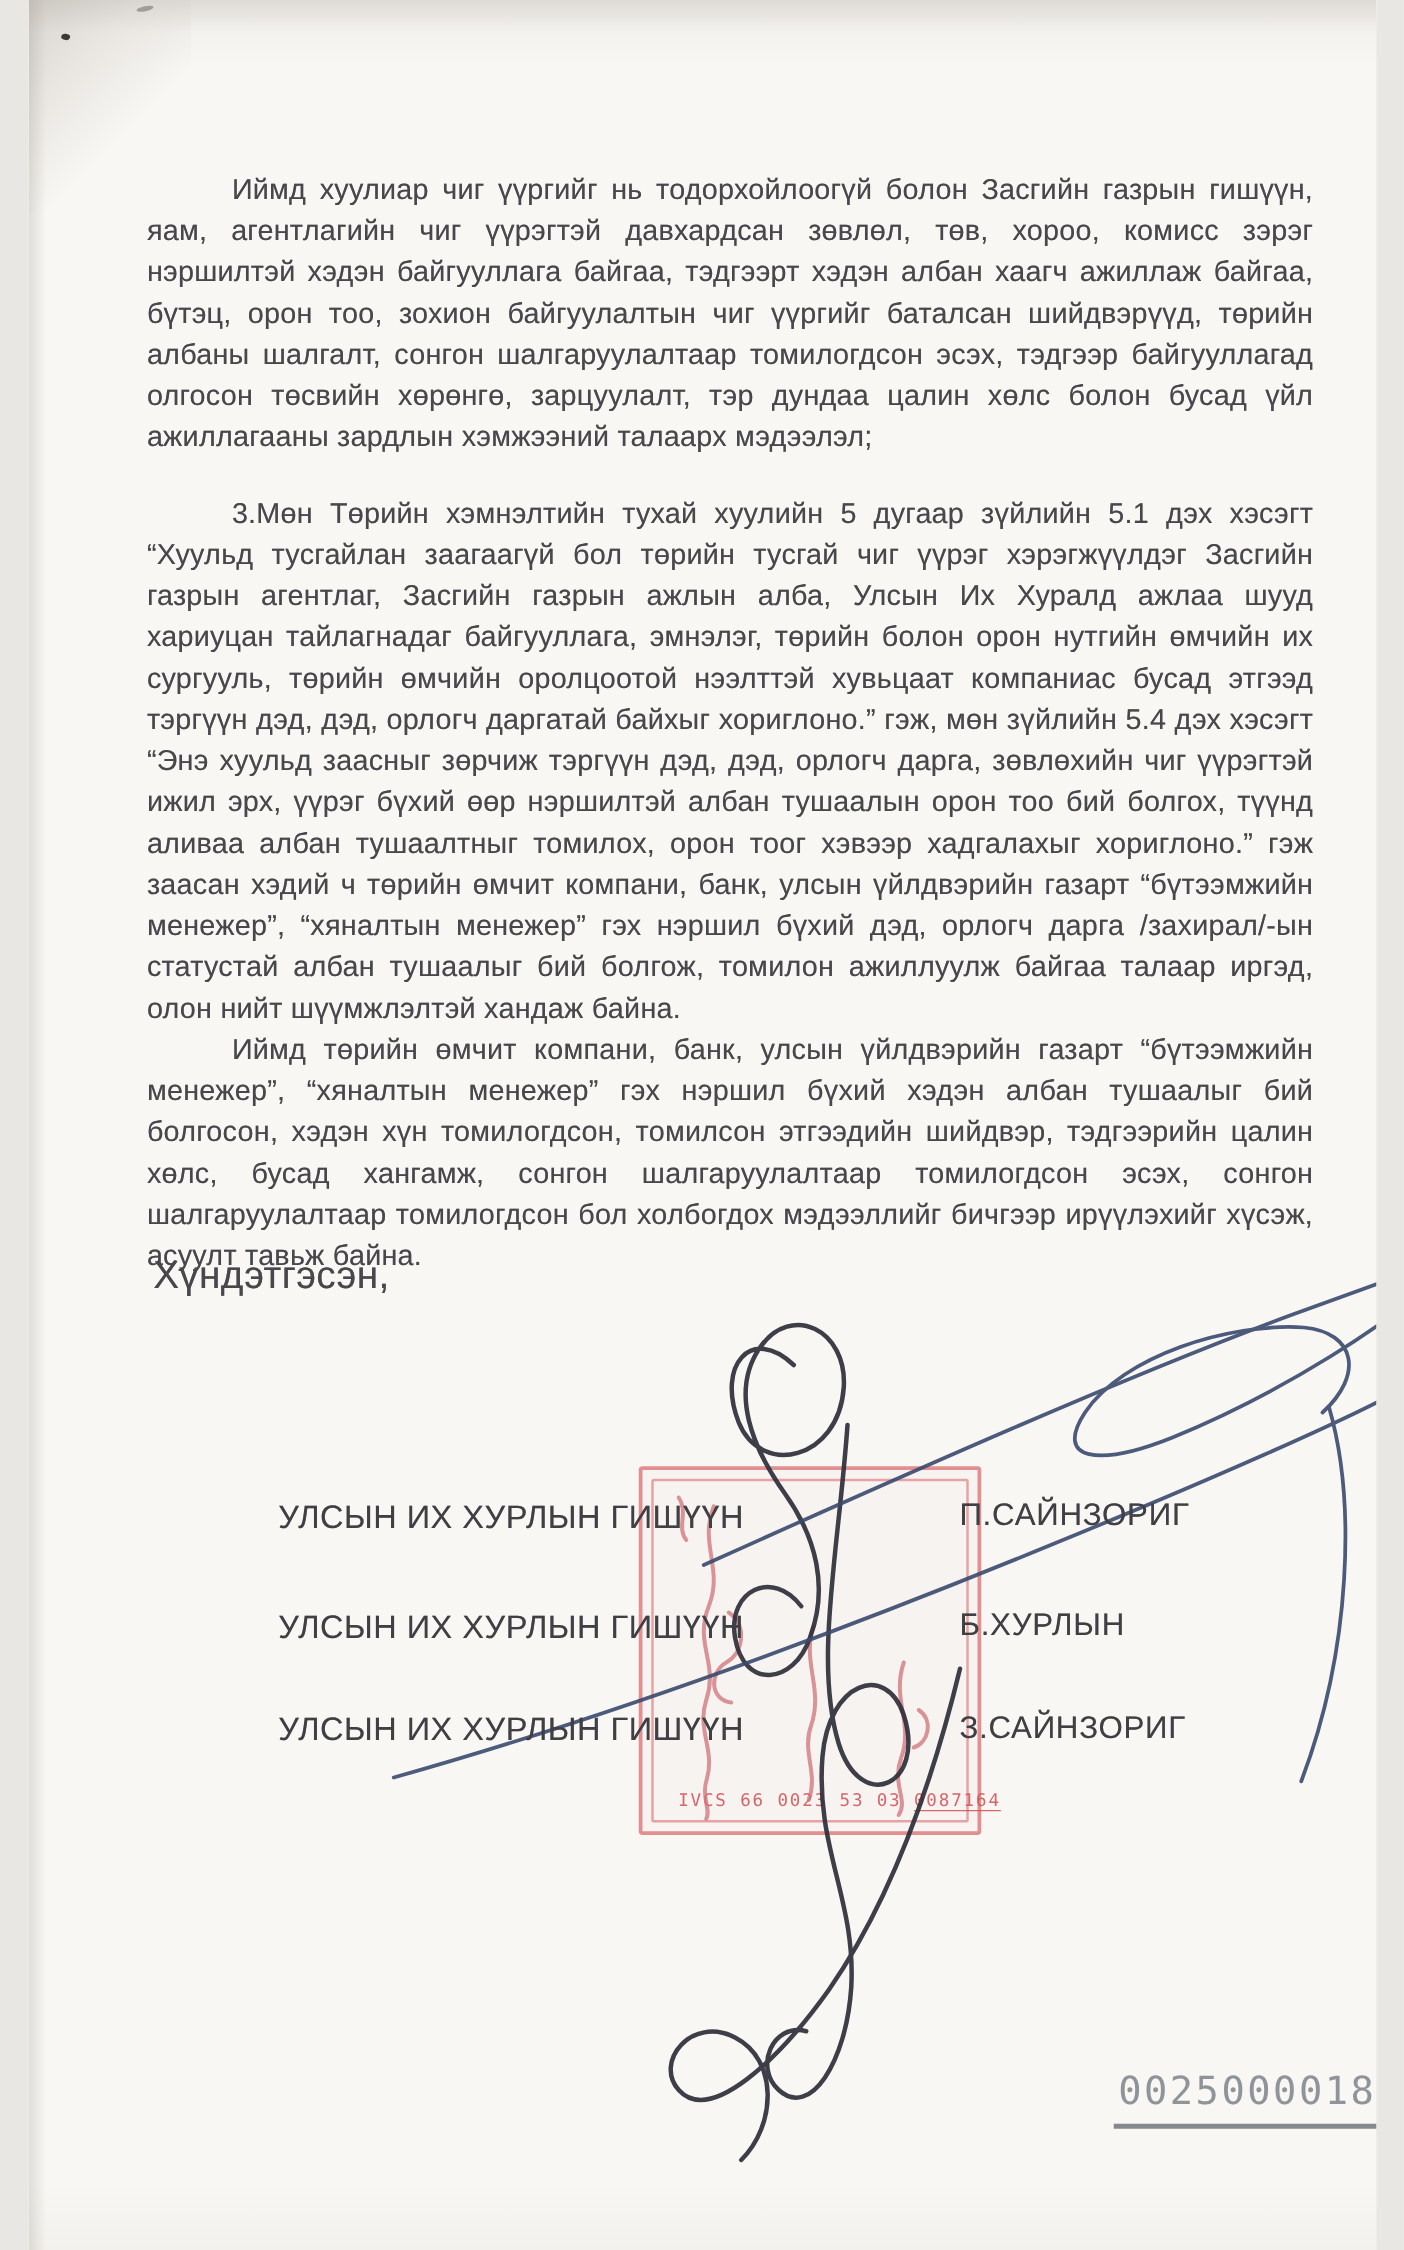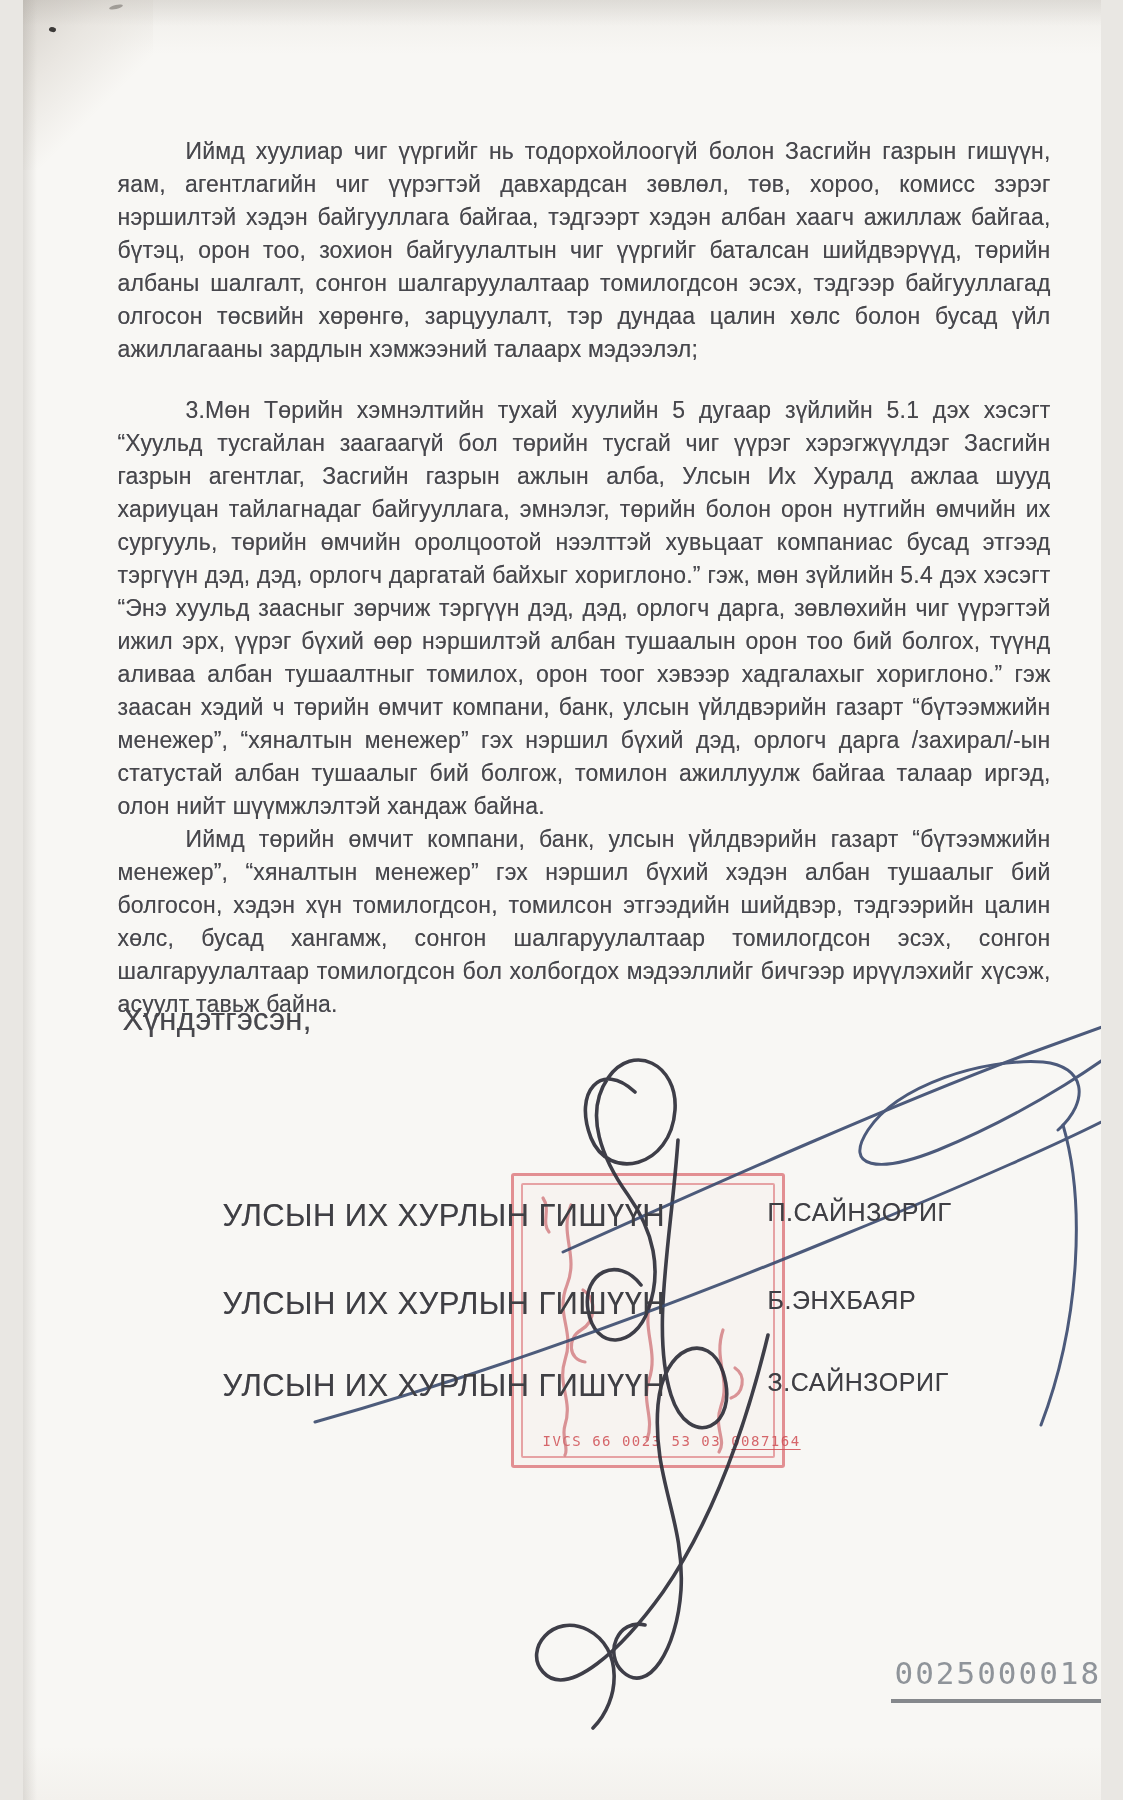--- a/index.html
+++ b/index.html
@@ -44,21 +44,21 @@
   .closing{
     position:absolute;left:100px;top:1002px;
     font-size:31px;color:#47474c;letter-spacing:.3px;
     text-shadow:0 0 .4px rgba(70,70,76,.55);
   }
 
   
   .sig-row{position:absolute;left:0;width:1123px;height:34px;}
   .sig-title{
     position:absolute;left:200px;top:0;
-    font-size:31px;color:#3f3f44;letter-spacing:.4px;
+    font-size:26px;color:#3f3f44;letter-spacing:.4px;
     text-shadow:0 0 .4px rgba(60,60,66,.5);white-space:nowrap;
   }
   .sig-name{
     position:absolute;left:745px;top:0;
     font-size:25px;color:#3f3f44;letter-spacing:.6px;
     text-shadow:0 0 .4px rgba(60,60,66,.5);white-space:nowrap;
   }
 
   
   .stamp{
@@ -146,21 +146,21 @@
       <path d="M1040 1125 C1062 1200 1058 1320 1018 1425"></path>
     </g>
   </svg>
 
   <div class="sig-row" style="top:1198px;">
     <span class="sig-title">УЛСЫН ИХ ХУРЛЫН ГИШҮҮН</span>
     <span class="sig-name">П.САЙНЗОРИГ</span>
   </div>
   <div class="sig-row" style="top:1286px;">
     <span class="sig-title">УЛСЫН ИХ ХУРЛЫН ГИШҮҮН</span>
-    <span class="sig-name">Б.ЭНХБАЯР</span>
+    <span class="sig-name">Б.ХУРЛЫН</span>
   </div>
   <div class="sig-row" style="top:1368px;">
     <span class="sig-title">УЛСЫН ИХ ХУРЛЫН ГИШҮҮН</span>
     <span class="sig-name">З.САЙНЗОРИГ</span>
   </div>
 
   <div class="footer-number">0025000018</div>
 
 </div>
 

